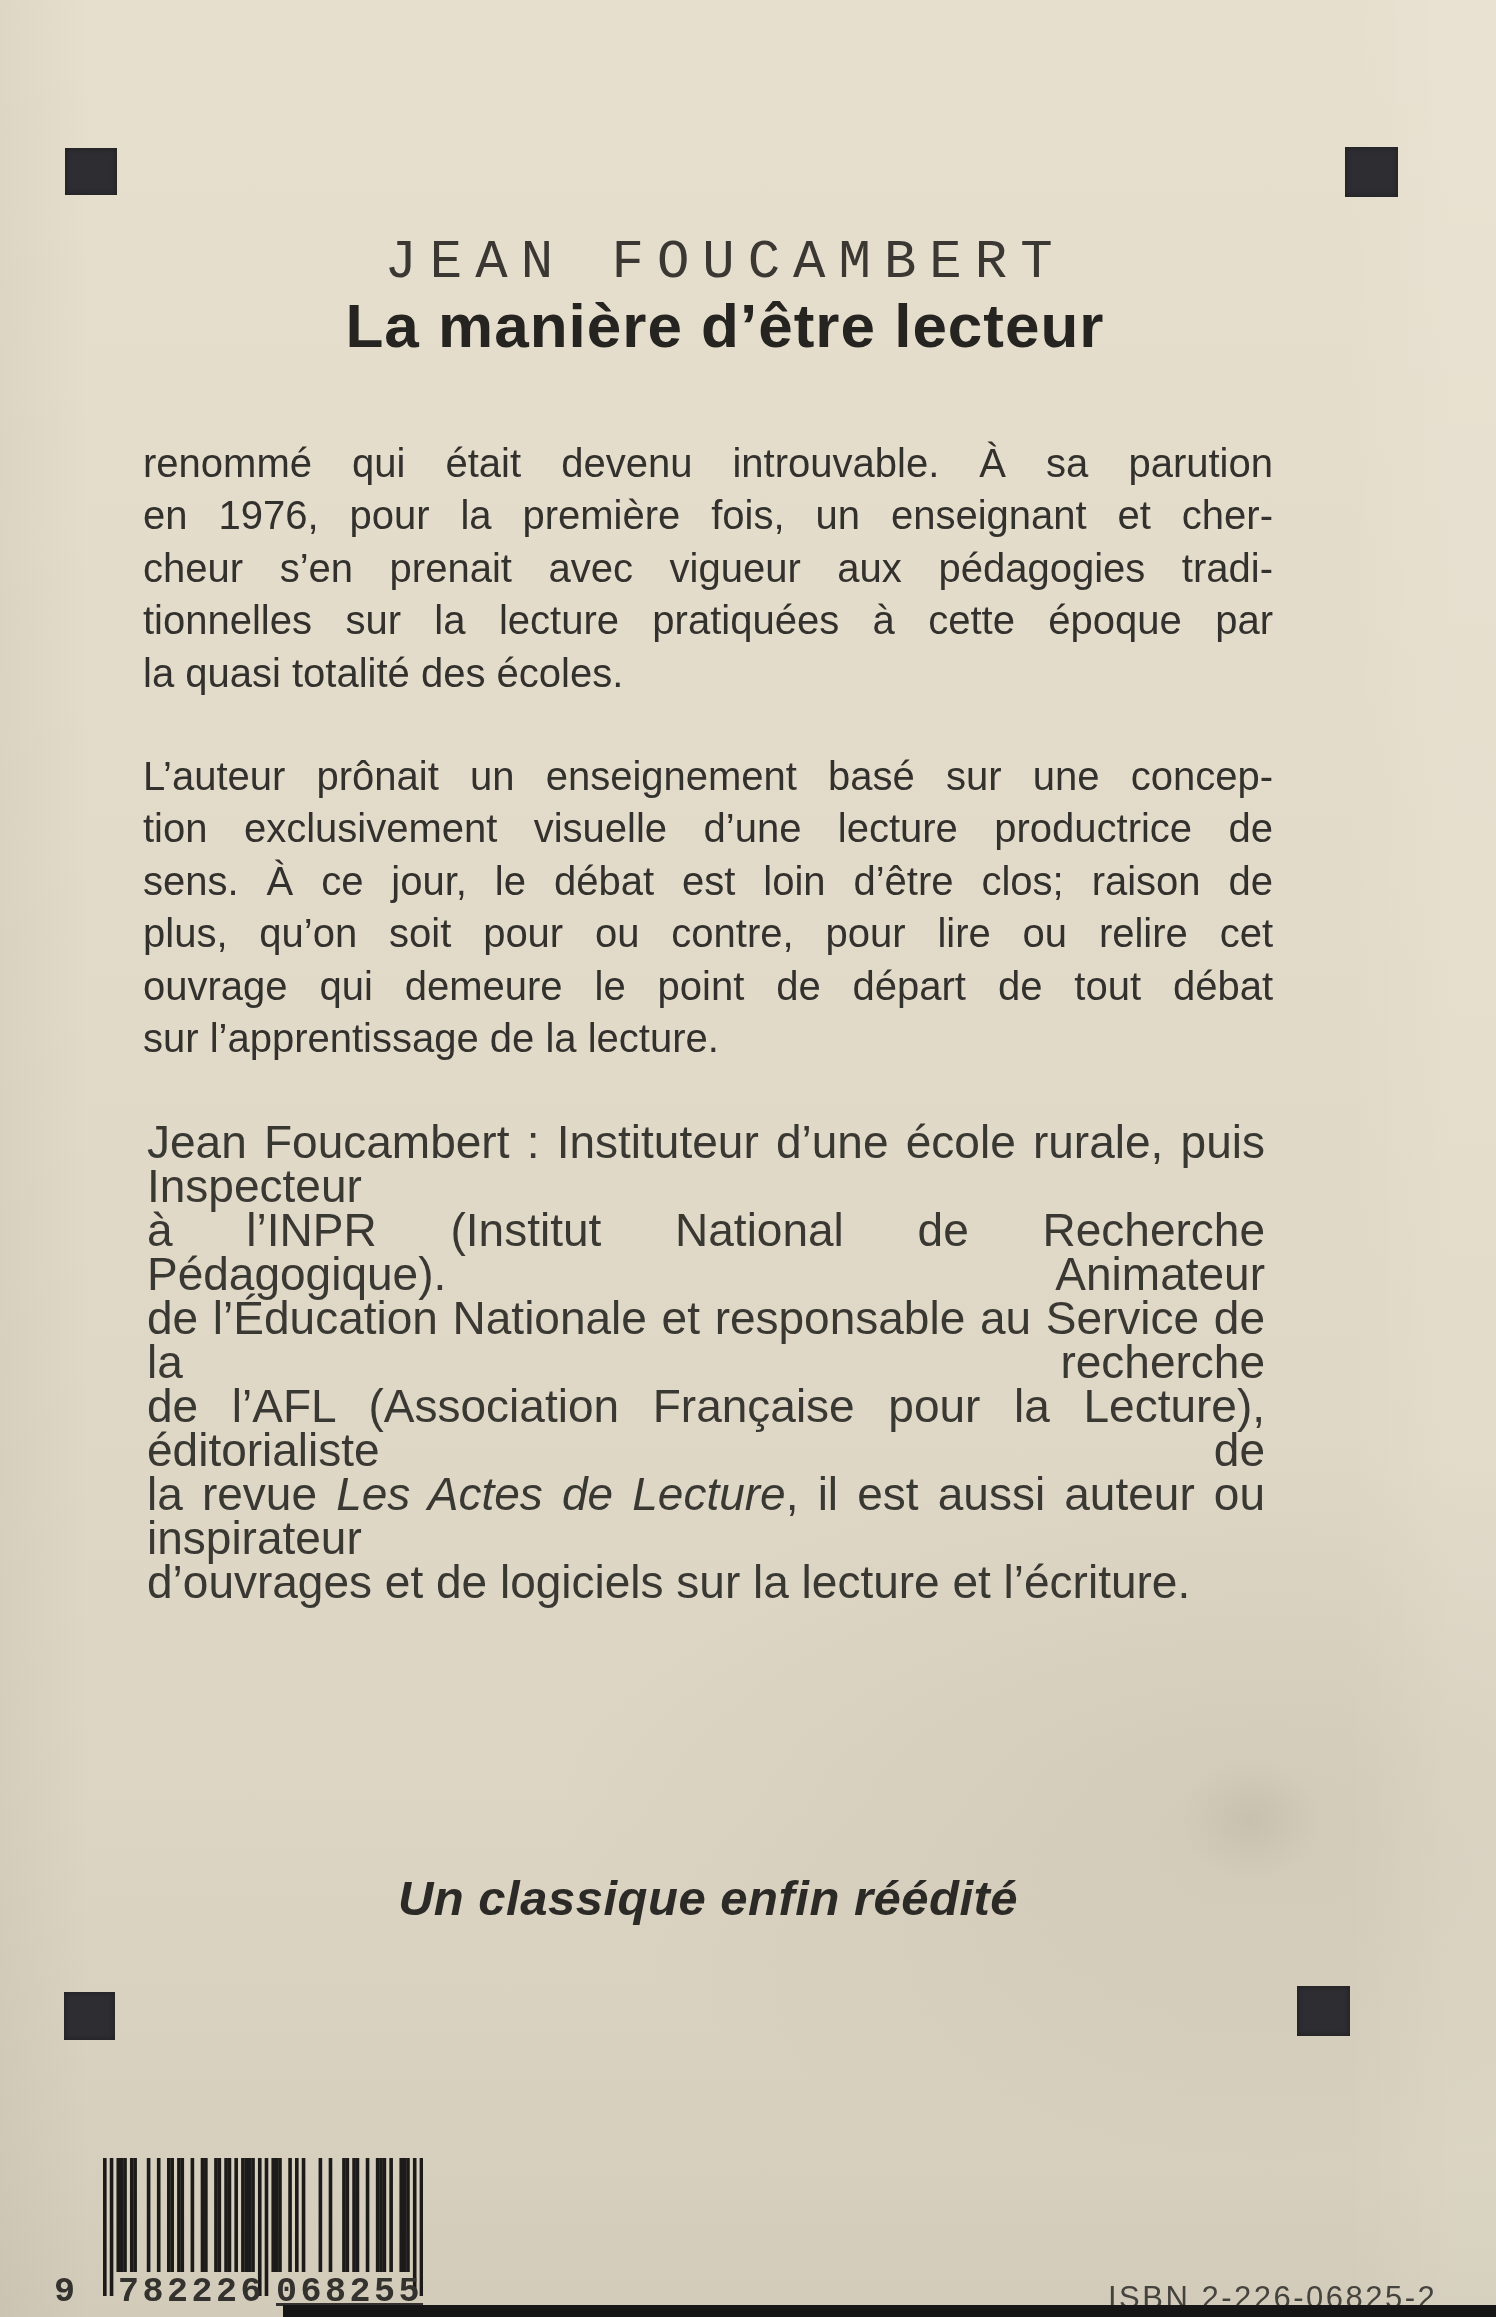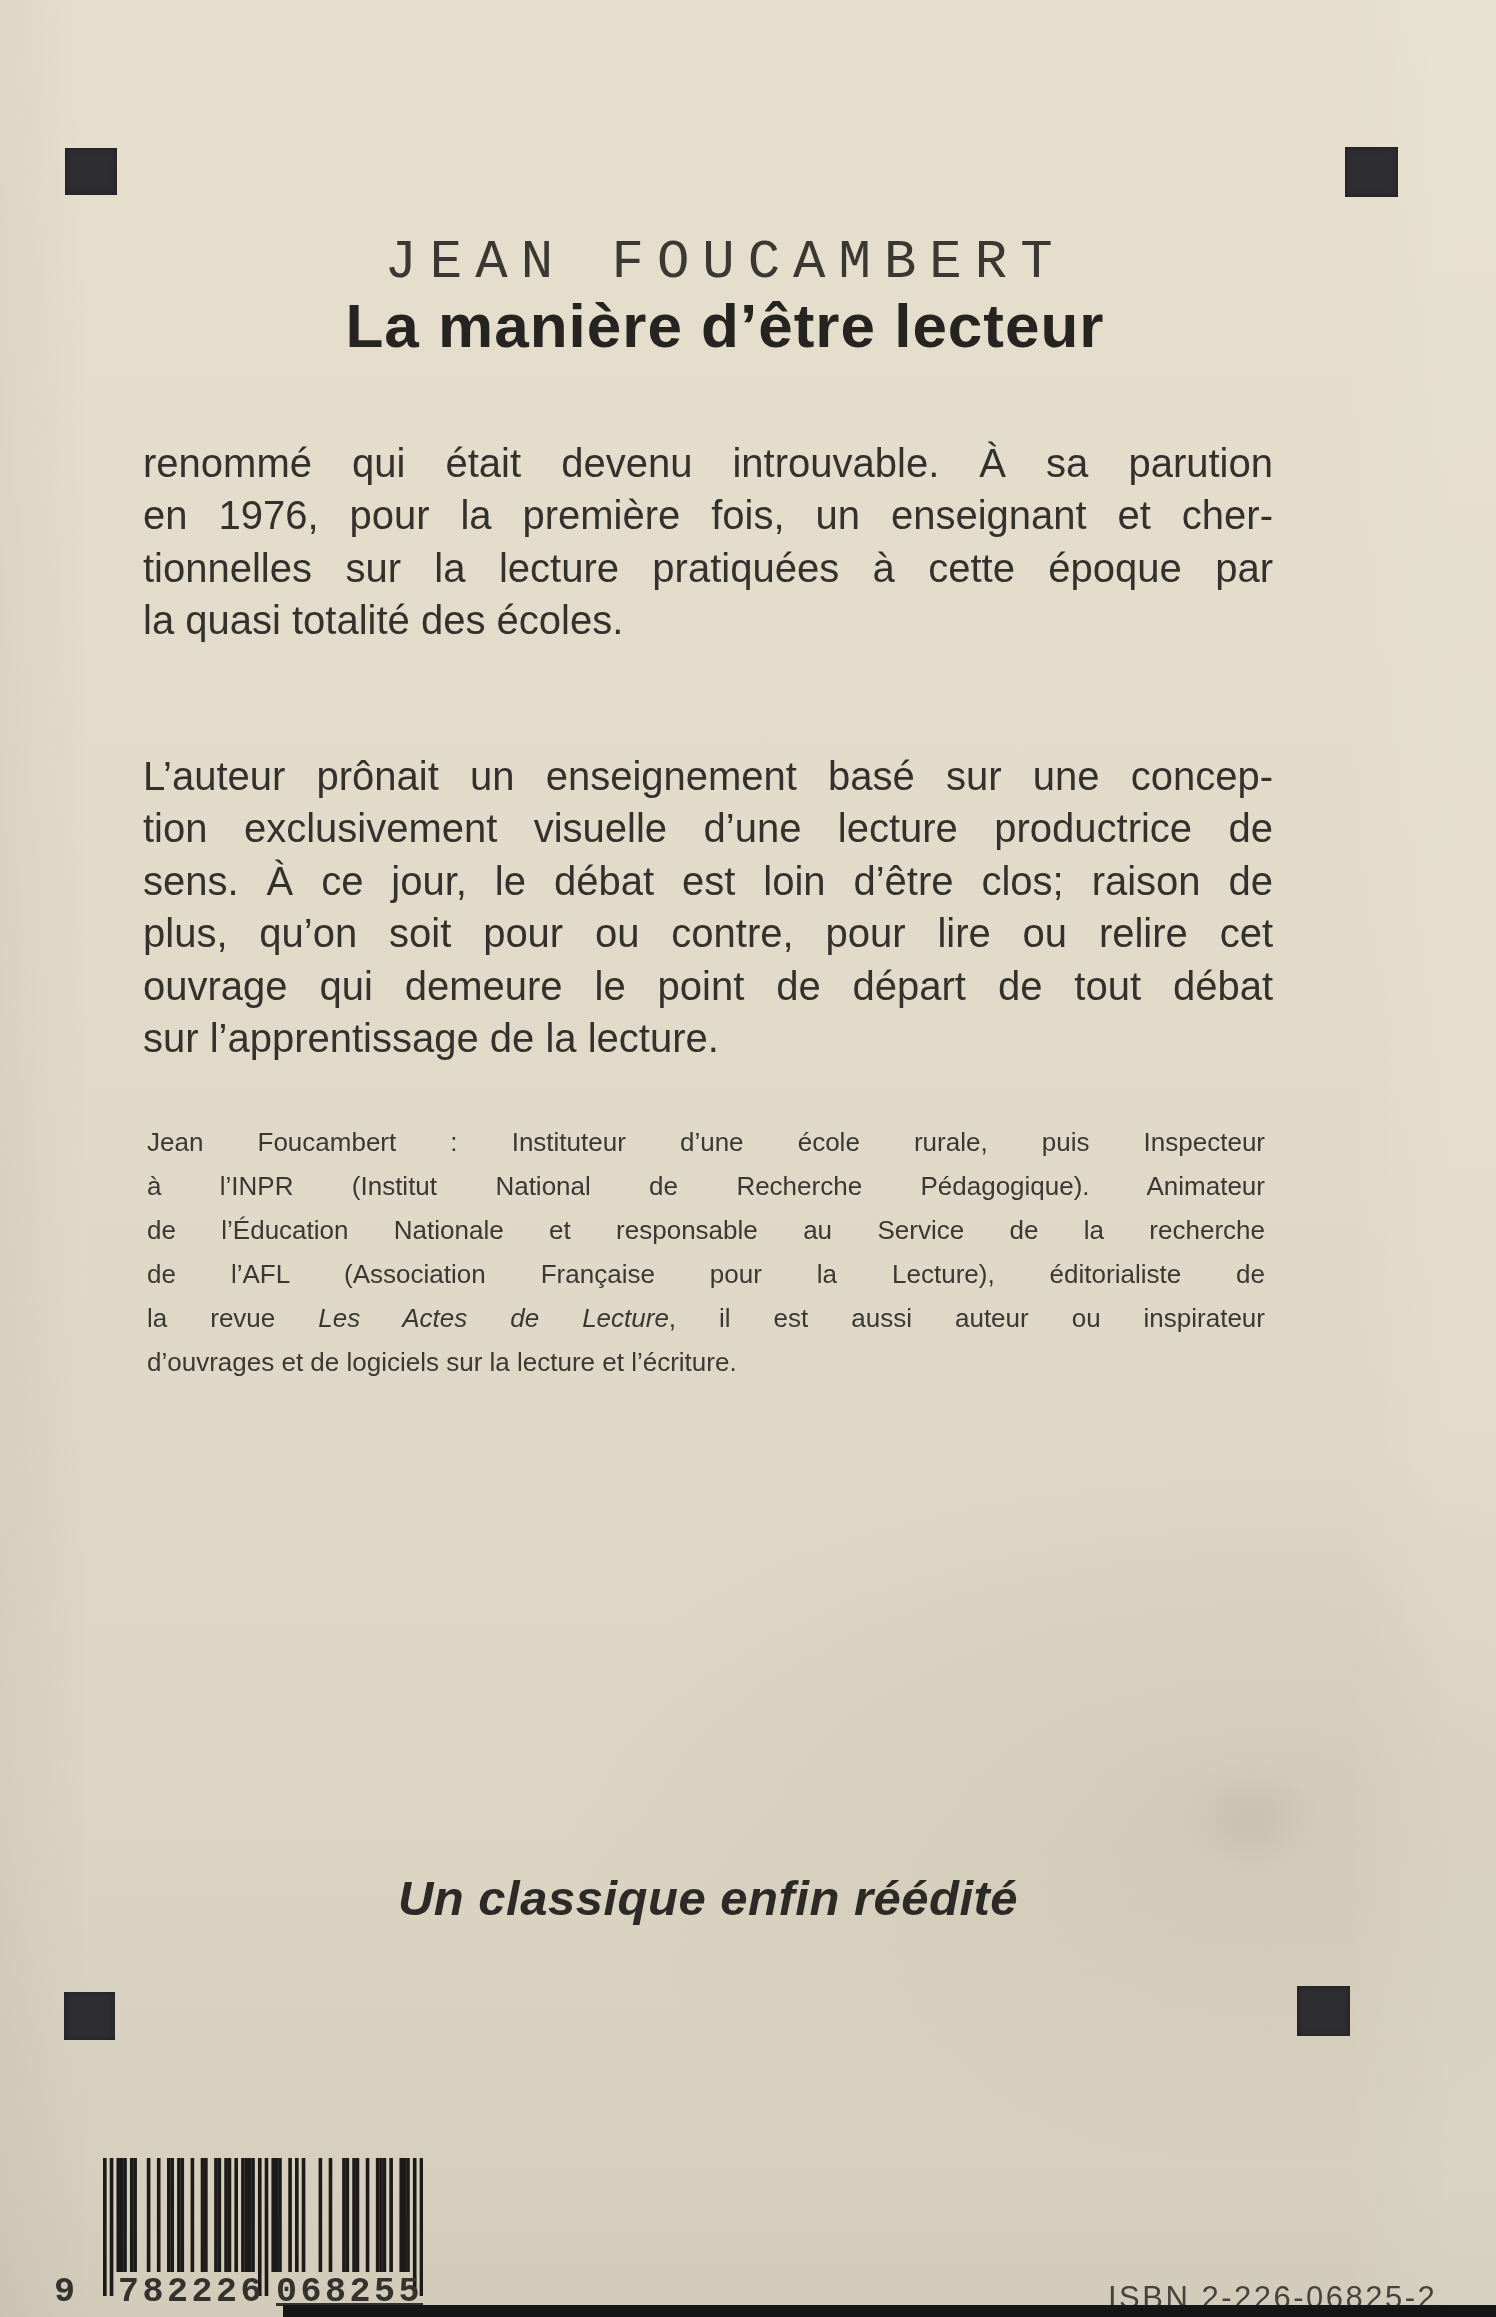--- a/index.html
+++ b/index.html
@@ -39,21 +39,21 @@
     color:var(--title_ink,#262420);white-space:nowrap;
   }
 
   .blurb1{position:absolute;left:143px;top:437px;width:1130px;}
   .blurb2{position:absolute;left:143px;top:750px;width:1130px;}
   .blurb1,.blurb2{
     font-size:40px;line-height:52.4px;color:var(--ink,#33312d);
   }
   .bio{
     position:absolute;left:147px;top:1120px;width:1118px;
-    font-size:26px;line-height:44px;color:#3a3833;
+    font-size:46px;line-height:44px;color:#3a3833;
   }
   .tline{text-align:justify;text-align-last:justify;white-space:normal;}
   .tline-last{text-align-last:left;}
   .it{font-style:italic;}
 
   .tagline{
     position:absolute;left:143px;top:1870px;width:1130px;
     text-align:center;font-size:49px;font-weight:700;font-style:italic;
     color:#2c2a26;letter-spacing:0.5px;
   }
@@ -92,20 +92,21 @@
   <div class="reg tr"></div>
   <div class="reg bl"></div>
   <div class="reg br"></div>
 
   <div class="author">JEAN FOUCAMBERT</div>
   <div class="title">La manière d’être lecteur</div>
 
   <div class="blurb1">
       <div class="tline">renommé qui était devenu introuvable. À sa parution</div>
       <div class="tline">en 1976, pour la première fois, un enseignant et cher-</div>
+      <div class="tline">cheur s’en prenait avec vigueur aux pédagogies tradi-</div>
       <div class="tline">tionnelles sur la lecture pratiquées à cette époque par</div>
       <div class="tline tline-last">la quasi totalité des écoles.</div>
     </div>
   <div class="blurb2">
       <div class="tline">L’auteur prônait un enseignement basé sur une concep-</div>
       <div class="tline">tion exclusivement visuelle d’une lecture productrice de</div>
       <div class="tline">sens. À ce jour, le débat est loin d’être clos; raison de</div>
       <div class="tline">plus, qu’on soit pour ou contre, pour lire ou relire cet</div>
       <div class="tline">ouvrage qui demeure le point de départ de tout débat</div>
       <div class="tline tline-last">sur l’apprentissage de la lecture.</div>

